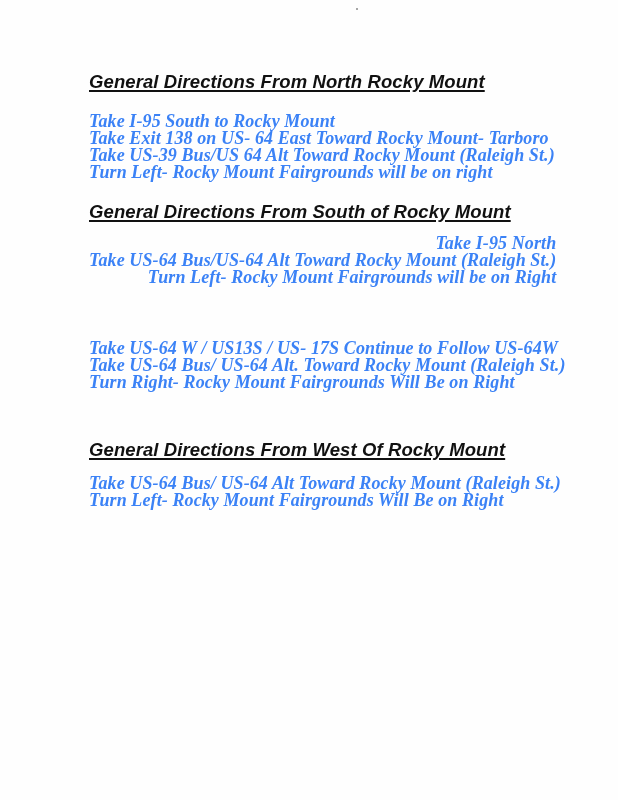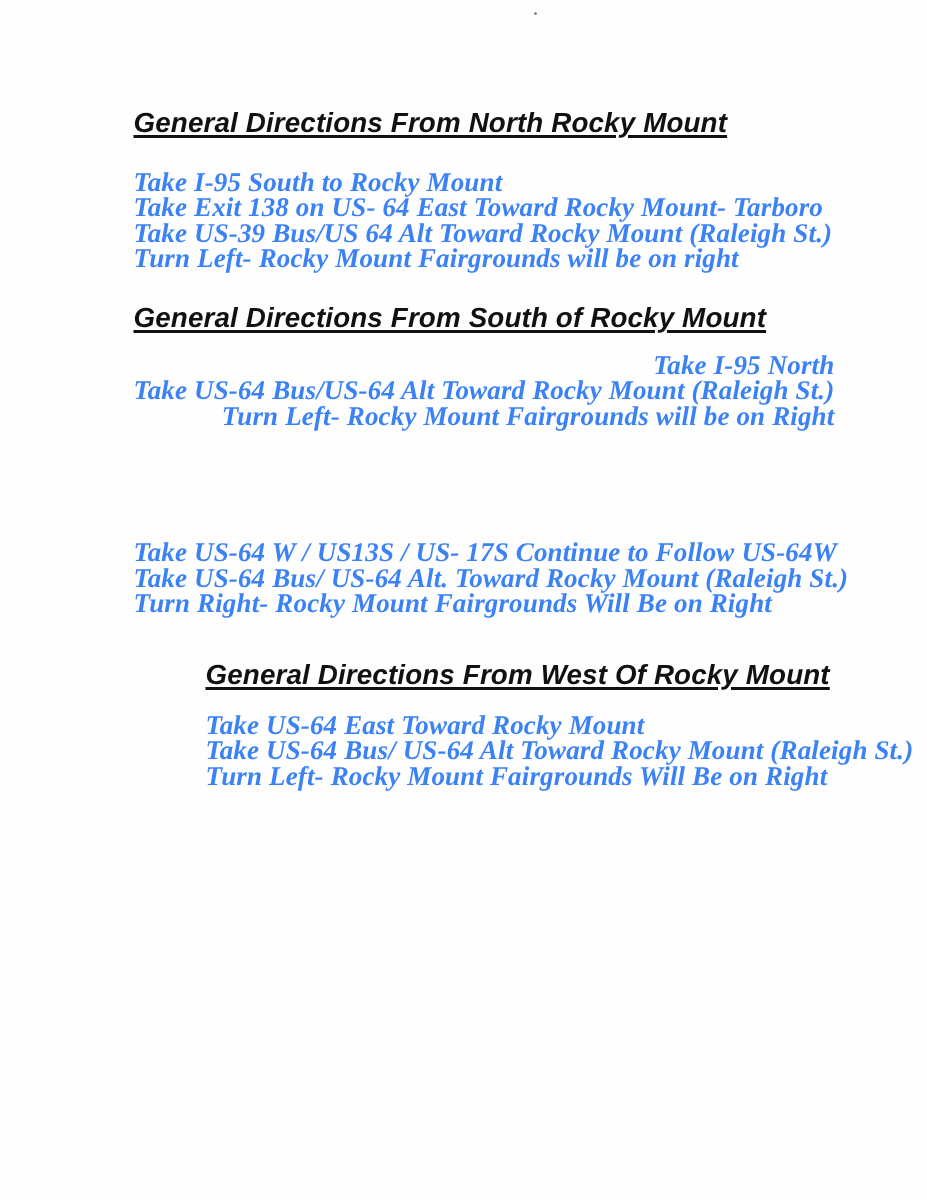--- a/index.html
+++ b/index.html
@@ -80,29 +80,28 @@
   <section class="section" style="top:201px;">
     <h2 class="heading">General Directions From South of Rocky Mount</h2>
     <ul class="lines" style="margin-top:12px;text-align:right;">
       <li class="line">Take I-95 North</li>
       <li class="line">Take US-64 Bus/US-64 Alt Toward Rocky Mount (Raleigh St.)</li>
       <li class="line">Turn Left- Rocky Mount Fairgrounds will be on Right</li>
     </ul>
   </section>
 
   <section class="section" style="top:322px;">
-    <ul class="lines" style="margin-top:38px;">
+    <ul class="lines" style="margin-top:18px;">
       <li class="line">Take US-64 W / US13S / US- 17S Continue to Follow US-64W</li>
       <li class="line">Take US-64 Bus/ US-64 Alt. Toward Rocky Mount (Raleigh St.)</li>
       <li class="line">Turn Right- Rocky Mount Fairgrounds Will Be on Right</li>
     </ul>
   </section>
 
-  <section class="section" style="top:439px;margin-left:48px;">
+  <section class="section" style="top:439px;">
     <h2 class="heading">General Directions From West Of Rocky Mount</h2>
     <ul class="lines" style="margin-top:14px;">
-      <li class="line">Take US-64 East Toward Rocky Mount</li>
       <li class="line">Take US-64 Bus/ US-64 Alt Toward Rocky Mount (Raleigh St.)</li>
       <li class="line">Turn Left- Rocky Mount Fairgrounds Will Be on Right</li>
     </ul>
   </section>
 
 </div>
 
 </body></html>

